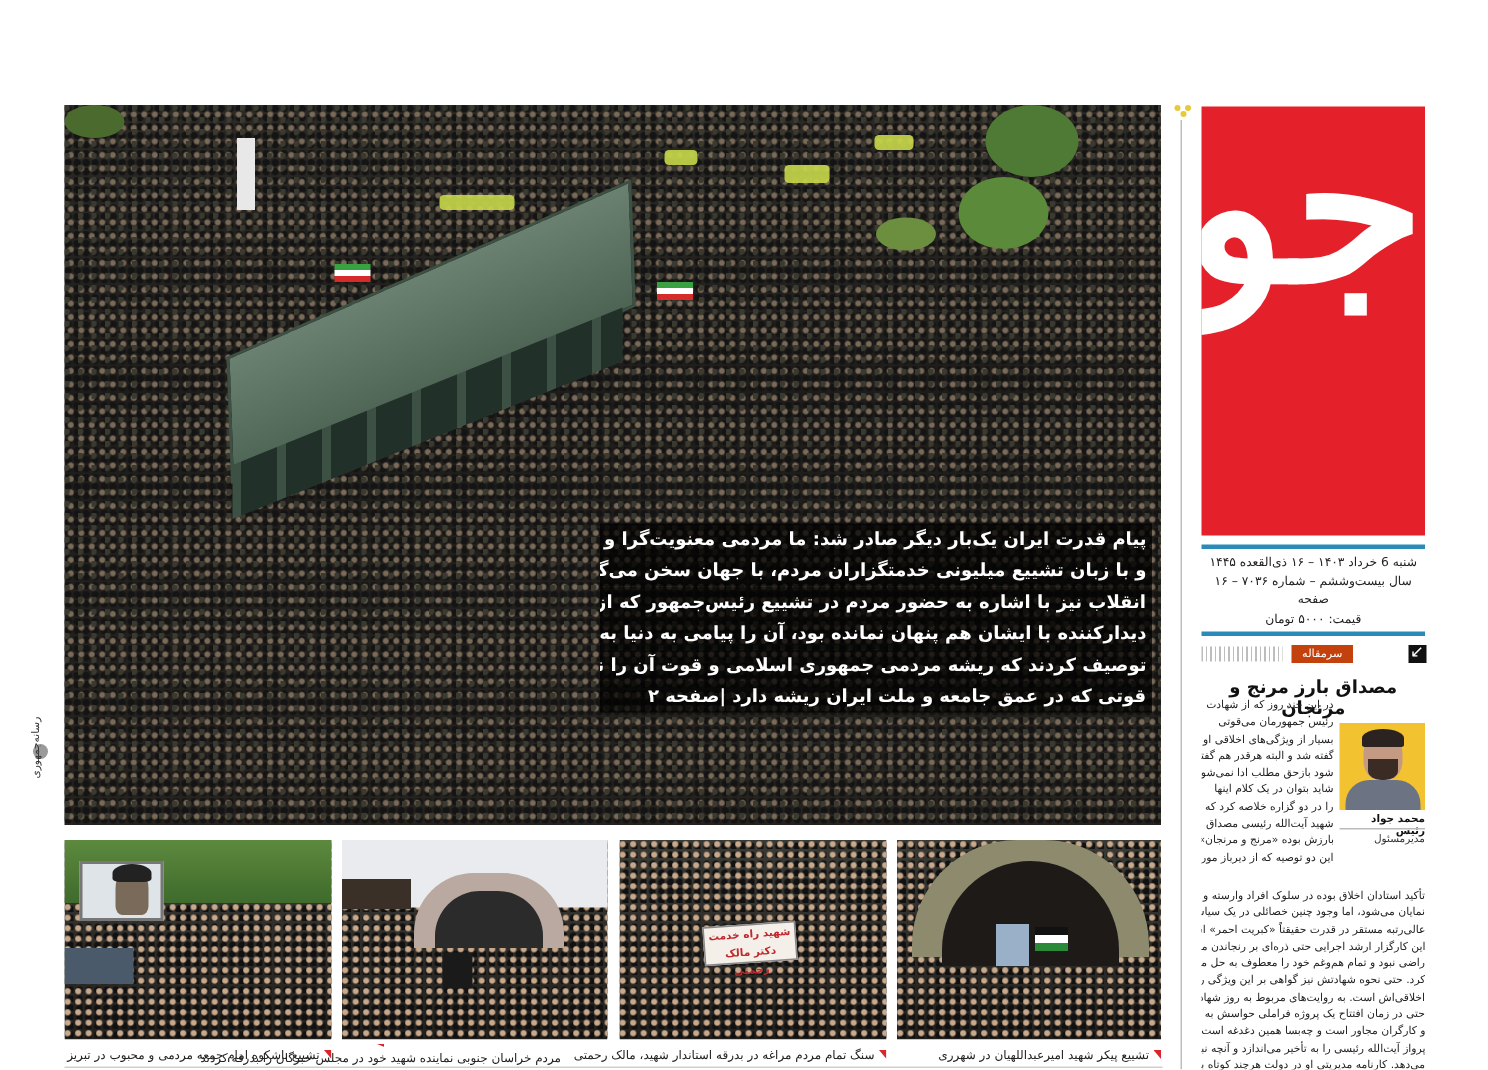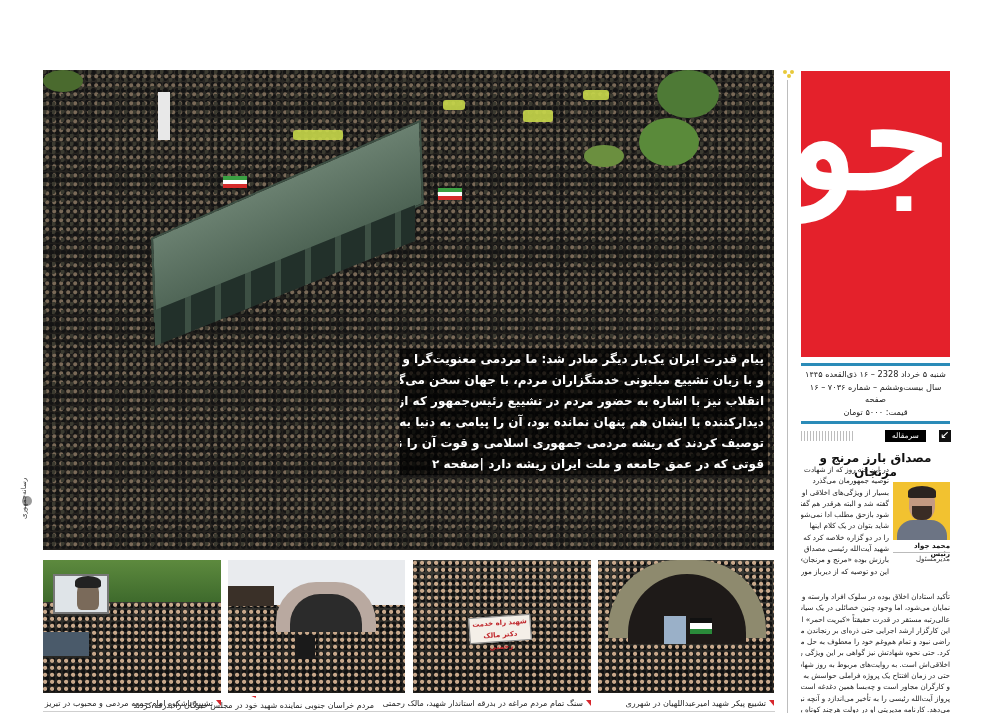--- a/index.html
+++ b/index.html
@@ -129,21 +129,21 @@
   .blue-rule.r2 { top: 421px; }
 
   .masthead-info {
     position: absolute; left: 801px; top: 368px; width: 149px;
     direction: rtl; text-align: center; font-size: 8.2px; line-height: 12.5px; color: #222;
   }
 
   .section-bar { position:absolute; left:801px; top:430px; width:149px; height:12px; }
   .section-bar .hatch { position:absolute; left:0; top:1px; width:54px; height:10px;
     background: repeating-linear-gradient(90deg, #bdbdbd 0 1px, transparent 1px 3px); }
-  .section-bar .tag { position:absolute; left:84px; top:0; width:41px; height:12px; background:#000000;
+  .section-bar .tag { position:absolute; left:60px; top:0; width:41px; height:12px; background:#c2410c;
     color:#fff; font-size:7.5px; text-align:center; line-height:12px; direction: rtl; }
   .section-bar .arrow { position:absolute; left:138px; top:0; width:12px; height:12px; background:#111; }
   .section-bar .arrow::after { content:"\2199"; position:absolute; left:1px; top:-2px; color:#fff; font-size:11px; }
 
   .op-title {
     position:absolute; left:801px; top:451px; width:149px; direction: rtl; text-align:center;
     font-weight:bold; font-size:12px; color:#111;
   }
 
   .author-photo { position:absolute; left:893px; top:482px; width:57px; height:58px; background:#f2c230; overflow:hidden; }
@@ -252,21 +252,21 @@
     <span style="left:3.5px;top:4px"></span>
 </div>
 <div class="vrule"></div>
 
 <div class="logo">
   <div class="glyph">جوان</div>
 </div>
 
 <div class="blue-rule r1"></div>
 <div class="masthead-info">
-  <div>شنبه ۵ خرداد 2328 – ۱۶ ذی‌القعده ۱۴۴۵</div>
+  <div>شنبه 6 خرداد ۱۴۰۳ – ۱۶ ذی‌القعده ۱۴۴۵</div>
   <div>سال بیست‌وششم – شماره ۷۰۳۶ – ۱۶ صفحه</div>
   <div>قیمت: ۵۰۰۰ تومان</div>
 </div>
 <div class="blue-rule r2"></div>
 
 <div class="section-bar">
   <div class="hatch"></div>
   <div class="tag">سرمقاله</div>
   <div class="arrow"></div>
 </div>
@@ -278,21 +278,21 @@
   <div class="head"></div>
   <div class="hair"></div>
   <div class="beard"></div>
 </div>
 <div class="author-name">محمد جواد رئیس</div>
 <div class="author-rule"></div>
 <div class="author-role">مدیرمسئول</div>
 
 <div class="op-body-narrow">
   <span>در این چند روز که از شهادت</span>
-  <span>توصیه جمهورمان می‌گذرد</span>
+  <span>رئیس جمهورمان می‌قوتی</span>
   <span>بسیار از ویژگی‌های اخلاقی او</span>
   <span>گفته شد و البته هرقدر هم گفته</span>
   <span>شود بازحق مطلب ادا نمی‌شود.</span>
   <span>شاید بتوان در یک کلام اینها</span>
   <span>را در دو گزاره خلاصه کرد که</span>
   <span>شهید آیت‌الله رئیسی مصداق</span>
   <span>بارزش بوده «مرنج و مرنجان».</span>
   <span>این دو توصیه که از دیرباز مورد</span>
 </div>
 <div class="op-body-wide">

